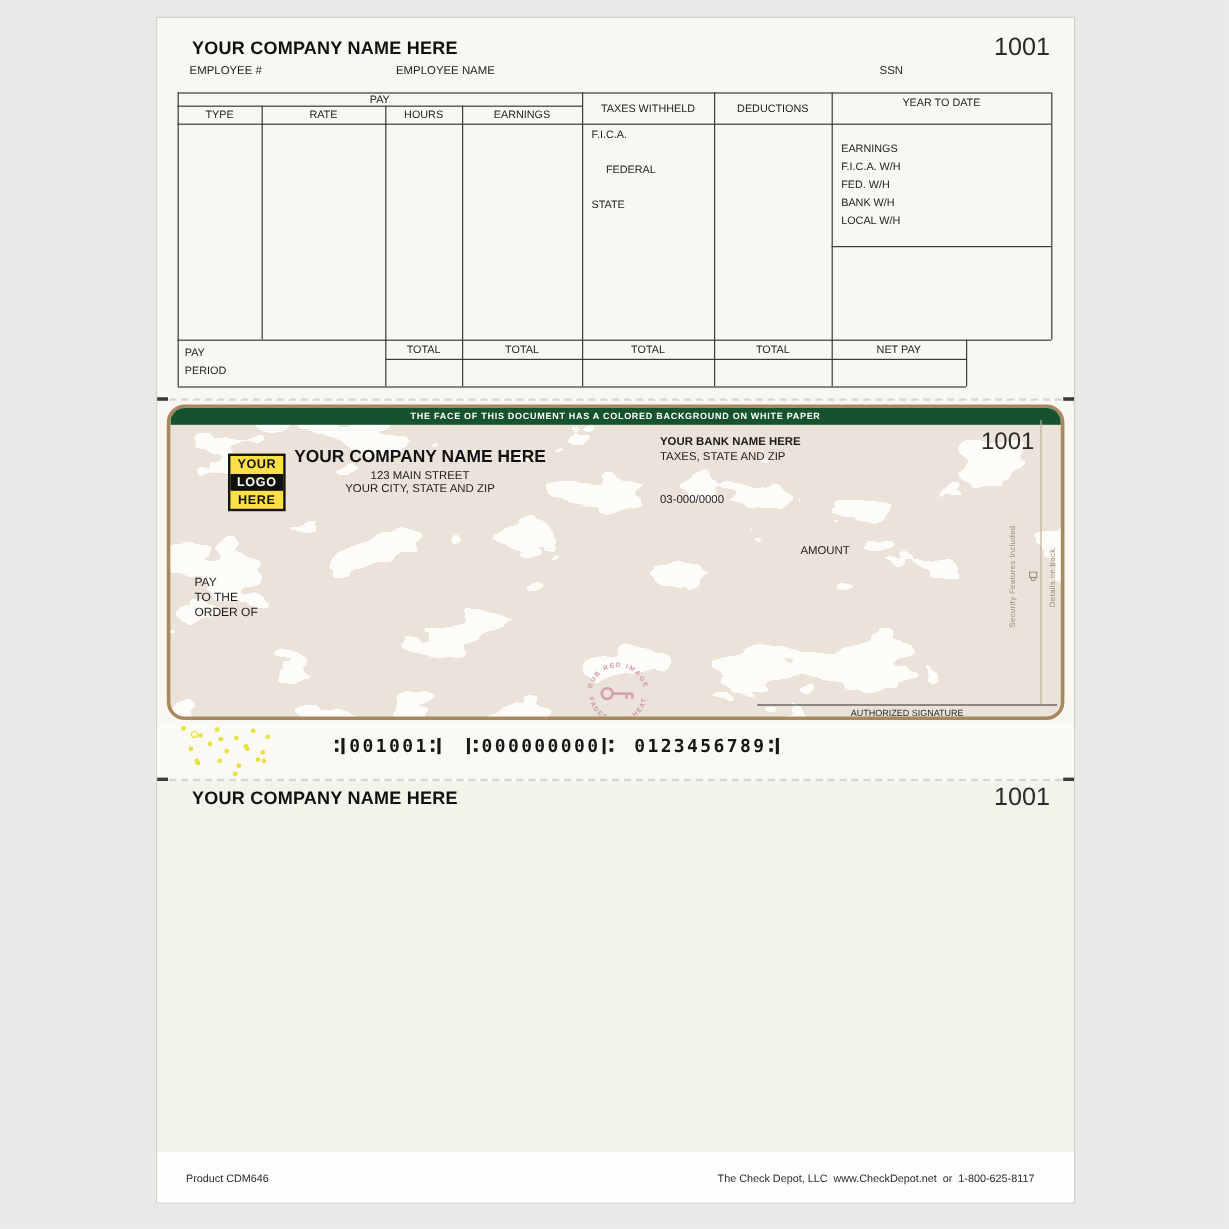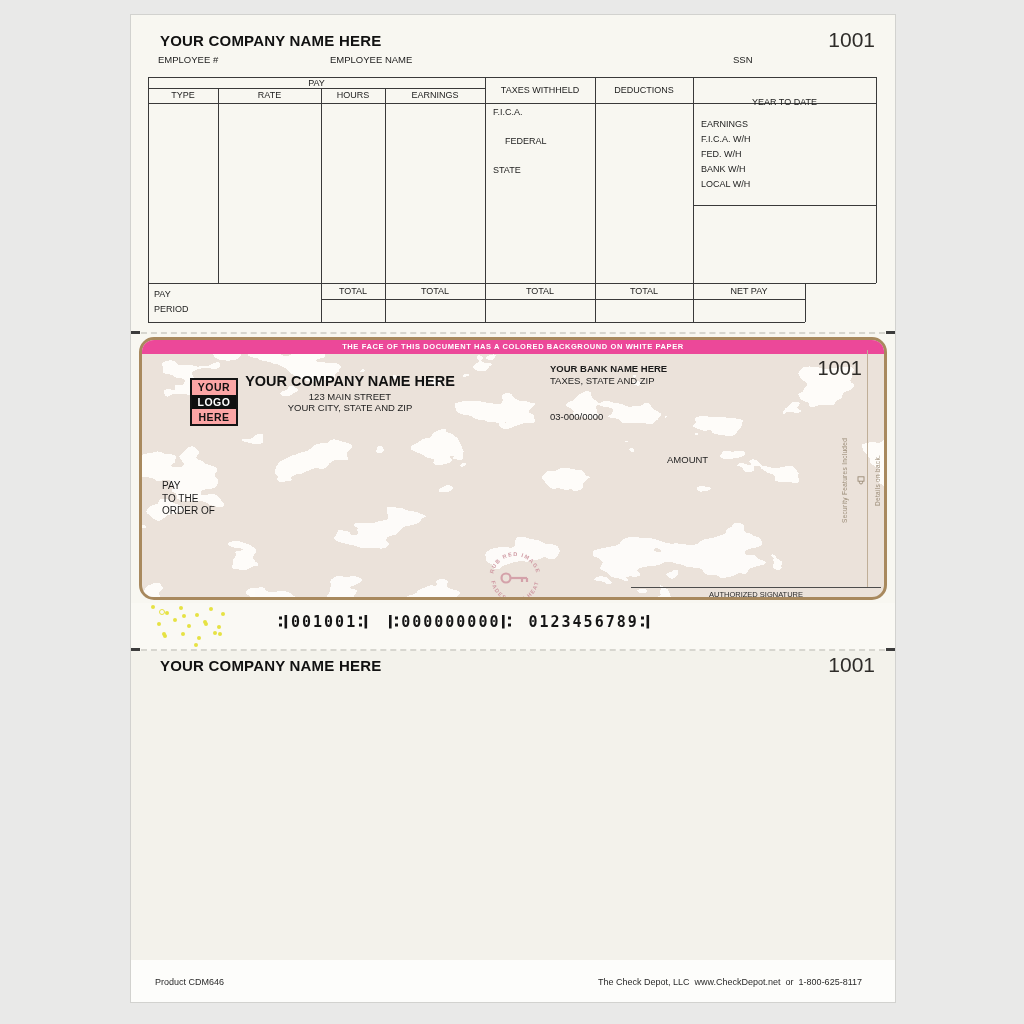--- a/index.html
+++ b/index.html
@@ -7,23 +7,23 @@
   .page{position:absolute;left:131px;top:15px;width:764px;height:987px;background:#f8f7f1;box-shadow:0 0 0 1px #d2d2cf;}
   .abs{position:absolute;}
   .ln{position:absolute;background:#3a3a3a;}
   .lbl{position:absolute;font-size:9px;color:#1c1c1c;line-height:1;white-space:nowrap;}
   .lblc{text-align:center;}
   .co-name{position:absolute;font-size:15px;font-weight:bold;color:#111;letter-spacing:.2px;white-space:nowrap;}
   .chknum{position:absolute;font-size:21px;color:#2e2c29;white-space:nowrap;}
   .perf{position:absolute;left:0;width:100%;border-top:2px dashed #d7d6cf;height:0;}
   .perf .tick{position:absolute;top:-3px;width:9px;height:3px;background:#3c3c3c;}
   .check{position:absolute;left:8px;top:322px;width:748px;height:263px;border:3px solid #a8895e;border-radius:15px;background:#ebe2da;overflow:hidden;box-sizing:border-box;}
-  .check .band{position:absolute;left:0;top:0;width:100%;height:14px;background:#ec4899;color:#fff;font-size:7.5px;font-weight:bold;letter-spacing:.6px;text-align:center;line-height:14px;white-space:nowrap;}
+  .check .band{position:absolute;left:0;top:0;width:100%;height:14px;background:#14532d;color:#fff;font-size:7.5px;font-weight:bold;letter-spacing:.6px;text-align:center;line-height:14px;white-space:nowrap;}
   .marble{position:absolute;left:0;top:0;width:100%;height:100%;pointer-events:none;}
-  .logo-box{position:absolute;left:48px;top:38px;width:48px;height:48px;border:2px solid #141414;background:#fca5a5;display:flex;flex-direction:column;box-sizing:border-box;}
+  .logo-box{position:absolute;left:48px;top:38px;width:48px;height:48px;border:2px solid #141414;background:#fde047;display:flex;flex-direction:column;box-sizing:border-box;}
   .logo-box span{flex:1;display:flex;align-items:center;justify-content:center;font-size:10.5px;font-weight:bold;color:#111;letter-spacing:.5px;}
   .logo-box span.inv{background:#101010;color:#fff;}
   .side-note{position:absolute;right:3px;top:28px;height:225px;display:flex;flex-direction:column;align-items:center;justify-content:center;gap:9px;writing-mode:vertical-rl;transform:rotate(180deg);font-size:6.5px;color:#9a8b76;letter-spacing:.3px;}
   .side-rule{position:absolute;right:16px;top:10px;bottom:10px;width:1px;background:#bfae97;}
   .micr-row{position:absolute;left:146px;top:597px;height:20px;display:flex;align-items:center;font-family:"DejaVu Sans Mono",monospace;font-weight:bold;font-size:15px;letter-spacing:2px;color:#161616;}
   .micr-row svg{margin:0 2px;}
   .dots{position:absolute;left:20px;top:590px;width:90px;height:44px;}
   .dot{position:absolute;width:4px;height:4px;border-radius:50%;background:#e6e243;color:#e6e243;box-shadow:14px 6px 0 0,28px 1px 0 0,44px 8px 0 0,58px 2px 0 0,70px 7px 0 0,6px 17px 0 0,22px 13px 0 0,36px 19px 0 0,52px 15px 0 0,66px 20px 0 0,12px 29px 0 0,30px 27px 0 0,46px 31px 0 0,62px 26px 0 0;}
   .ring{position:absolute;left:8px;top:4px;width:4px;height:4px;border-radius:50%;border:1px solid #e6e243;color:#e6e243;box-shadow:22px 4px 0 -1px,44px 12px 0 -1px,2px 22px 0 -1px,58px 22px 0 -1px,34px 33px 0 -1px;}
   .foot{position:absolute;font-size:9px;color:#2a2a2a;white-space:pre;}
@@ -60,21 +60,21 @@
         <div class="ln" style="left:674px;top:268px;width:1px;height:39px;"></div>
         <div class="ln" style="left:745px;top:62px;width:1px;height:206px;"></div>
 
         <div class="lbl lblc" style="left:17px;top:64px;width:337px;">PAY</div>
         <div class="lbl lblc" style="left:17px;top:76px;width:70px;">TYPE</div>
         <div class="lbl lblc" style="left:87px;top:76px;width:103px;">RATE</div>
         <div class="lbl lblc" style="left:190px;top:76px;width:64px;">HOURS</div>
         <div class="lbl lblc" style="left:254px;top:76px;width:100px;">EARNINGS</div>
         <div class="lbl lblc" style="left:354px;top:71px;width:110px;">TAXES WITHHELD</div>
         <div class="lbl lblc" style="left:464px;top:71px;width:98px;">DEDUCTIONS</div>
-        <div class="lbl lblc" style="left:562px;top:83px;width:183px;">YEAR TO DATE</div>
+        <div class="lbl lblc" style="left:562px;top:66px;width:183px;">YEAR TO DATE</div>
 
         <div class="lbl" style="left:362px;top:93px;">F.I.C.A.</div>
         <div class="lbl" style="left:362px;top:122px;padding-left:12px;">FEDERAL</div>
         <div class="lbl" style="left:362px;top:151px;">STATE</div>
 
         <div class="lbl" style="left:570px;top:105px;">EARNINGS</div>
         <div class="lbl" style="left:570px;top:120px;">F.I.C.A. W/H</div>
         <div class="lbl" style="left:570px;top:135px;">FED. W/H</div>
         <div class="lbl" style="left:570px;top:150px;">BANK W/H</div>
         <div class="lbl" style="left:570px;top:165px;">LOCAL W/H</div>

